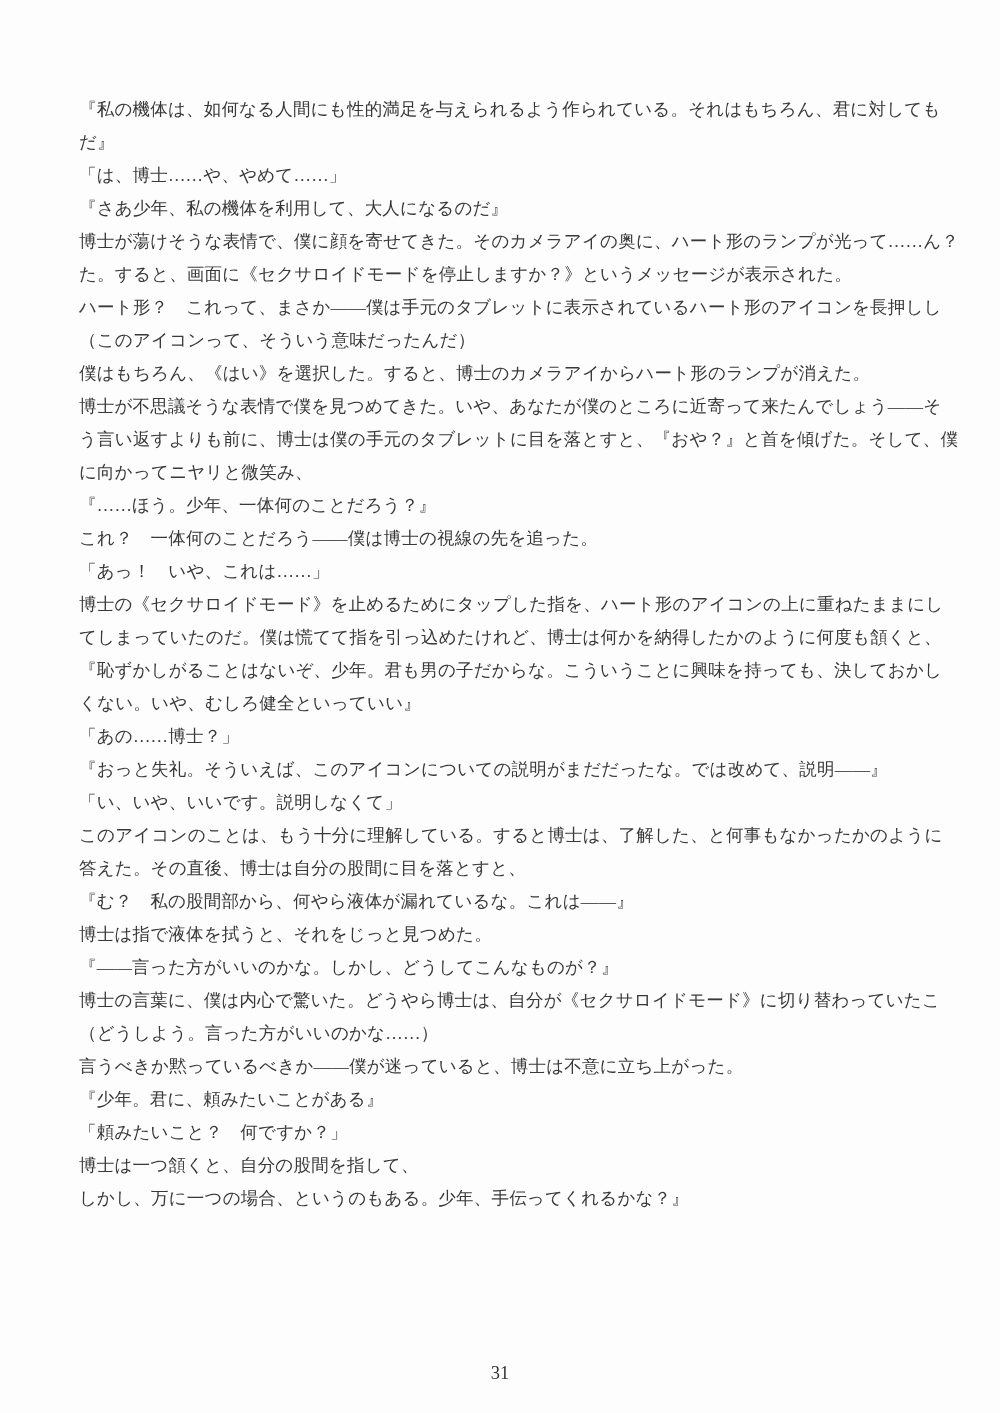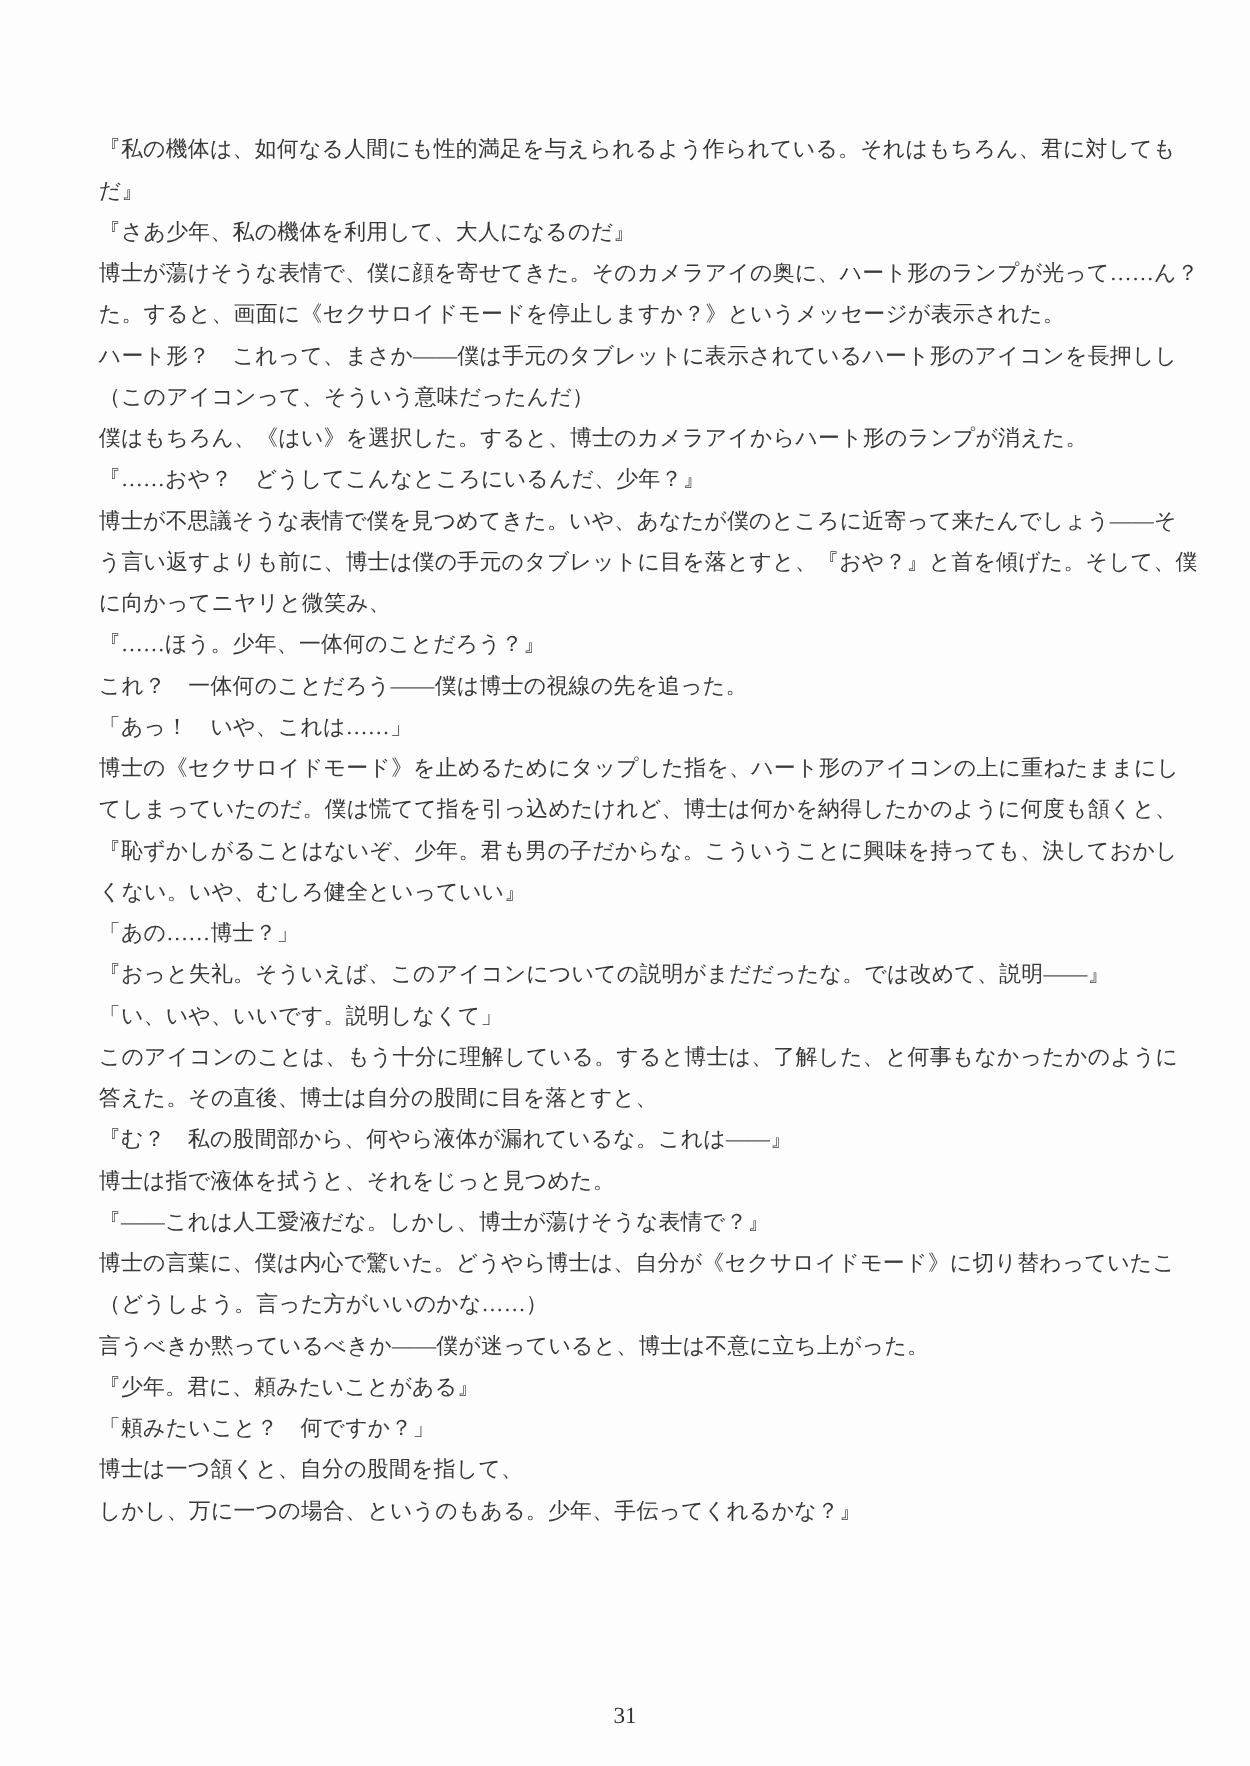--- a/index.html
+++ b/index.html
@@ -13,21 +13,21 @@
     height: 1413px;
     margin: 0 auto;
     background: #fdfdfd;
     overflow: hidden;
     font-family: "Liberation Serif", "DejaVu Serif", serif;
     color: #383838;
   }
   .text-block {
     position: absolute;
     left: 79px;
-    top: 103px;
+    top: 93px;
     width: 845px;
   }
   .text-line {
     font-size: 17.5px;
     line-height: 33px;
     height: 33px;
     white-space: nowrap;
     letter-spacing: 0.2px;
     color: #383838;
   }
@@ -42,45 +42,45 @@
     color: #333333;
   }
 </style>
 </head>
 <body>
 
 <div class="page">
   <div class="text-block" id="lines-container">
       <div class="text-line">『私の機体は、如何なる人間にも性的満足を与えられるよう作られている。それはもちろん、君に対しても</div>
       <div class="text-line">だ』</div>
+      <div class="text-line">「は、博士……や、やめて……」</div>
       <div class="text-line">『さあ少年、私の機体を利用して、大人になるのだ』</div>
       <div class="text-line">博士が蕩けそうな表情で、僕に顔を寄せてきた。そのカメラアイの奥に、ハート形のランプが光って……ん？</div>
       <div class="text-line">た。すると、画面に《セクサロイドモードを停止しますか？》というメッセージが表示された。</div>
       <div class="text-line">ハート形？　これって、まさか――僕は手元のタブレットに表示されているハート形のアイコンを長押しし</div>
       <div class="text-line">（このアイコンって、そういう意味だったんだ）</div>
       <div class="text-line">僕はもちろん、《はい》を選択した。すると、博士のカメラアイからハート形のランプが消えた。</div>
-      <div class="text-line">『……おや？　どうしてこんなところにいるんだ、少年？』</div>
       <div class="text-line">博士が不思議そうな表情で僕を見つめてきた。いや、あなたが僕のところに近寄って来たんでしょう――そ</div>
       <div class="text-line">う言い返すよりも前に、博士は僕の手元のタブレットに目を落とすと、『おや？』と首を傾げた。そして、僕</div>
       <div class="text-line">に向かってニヤリと微笑み、</div>
       <div class="text-line">『……ほう。少年、一体何のことだろう？』</div>
       <div class="text-line">これ？　一体何のことだろう――僕は博士の視線の先を追った。</div>
       <div class="text-line">「あっ！　いや、これは……」</div>
       <div class="text-line">博士の《セクサロイドモード》を止めるためにタップした指を、ハート形のアイコンの上に重ねたままにし</div>
       <div class="text-line">てしまっていたのだ。僕は慌てて指を引っ込めたけれど、博士は何かを納得したかのように何度も頷くと、</div>
       <div class="text-line">『恥ずかしがることはないぞ、少年。君も男の子だからな。こういうことに興味を持っても、決しておかし</div>
       <div class="text-line">くない。いや、むしろ健全といっていい』</div>
       <div class="text-line">「あの……博士？」</div>
       <div class="text-line">『おっと失礼。そういえば、このアイコンについての説明がまだだったな。では改めて、説明――』</div>
       <div class="text-line">「い、いや、いいです。説明しなくて」</div>
       <div class="text-line">このアイコンのことは、もう十分に理解している。すると博士は、了解した、と何事もなかったかのように</div>
       <div class="text-line">答えた。その直後、博士は自分の股間に目を落とすと、</div>
       <div class="text-line">『む？　私の股間部から、何やら液体が漏れているな。これは――』</div>
       <div class="text-line">博士は指で液体を拭うと、それをじっと見つめた。</div>
-      <div class="text-line">『――これは人工愛液だな。しかし、博士が蕩けそうな表情で？』</div>
+      <div class="text-line">『――言った方がいいのかな。しかし、どうしてこんなものが？』</div>
       <div class="text-line">博士の言葉に、僕は内心で驚いた。どうやら博士は、自分が《セクサロイドモード》に切り替わっていたこ</div>
       <div class="text-line">（どうしよう。言った方がいいのかな……）</div>
       <div class="text-line">言うべきか黙っているべきか――僕が迷っていると、博士は不意に立ち上がった。</div>
       <div class="text-line">『少年。君に、頼みたいことがある』</div>
       <div class="text-line">「頼みたいこと？　何ですか？」</div>
       <div class="text-line">博士は一つ頷くと、自分の股間を指して、</div>
       <div class="text-line">しかし、万に一つの場合、というのもある。少年、手伝ってくれるかな？』</div>
     </div>
   <div class="page-number">31</div>
 </div>

